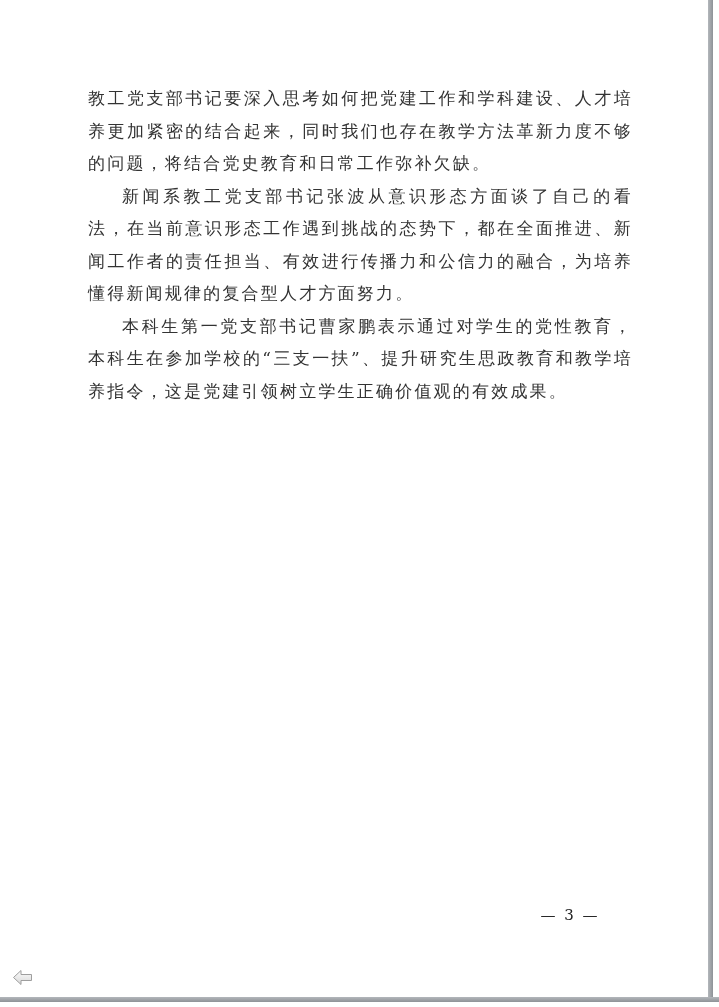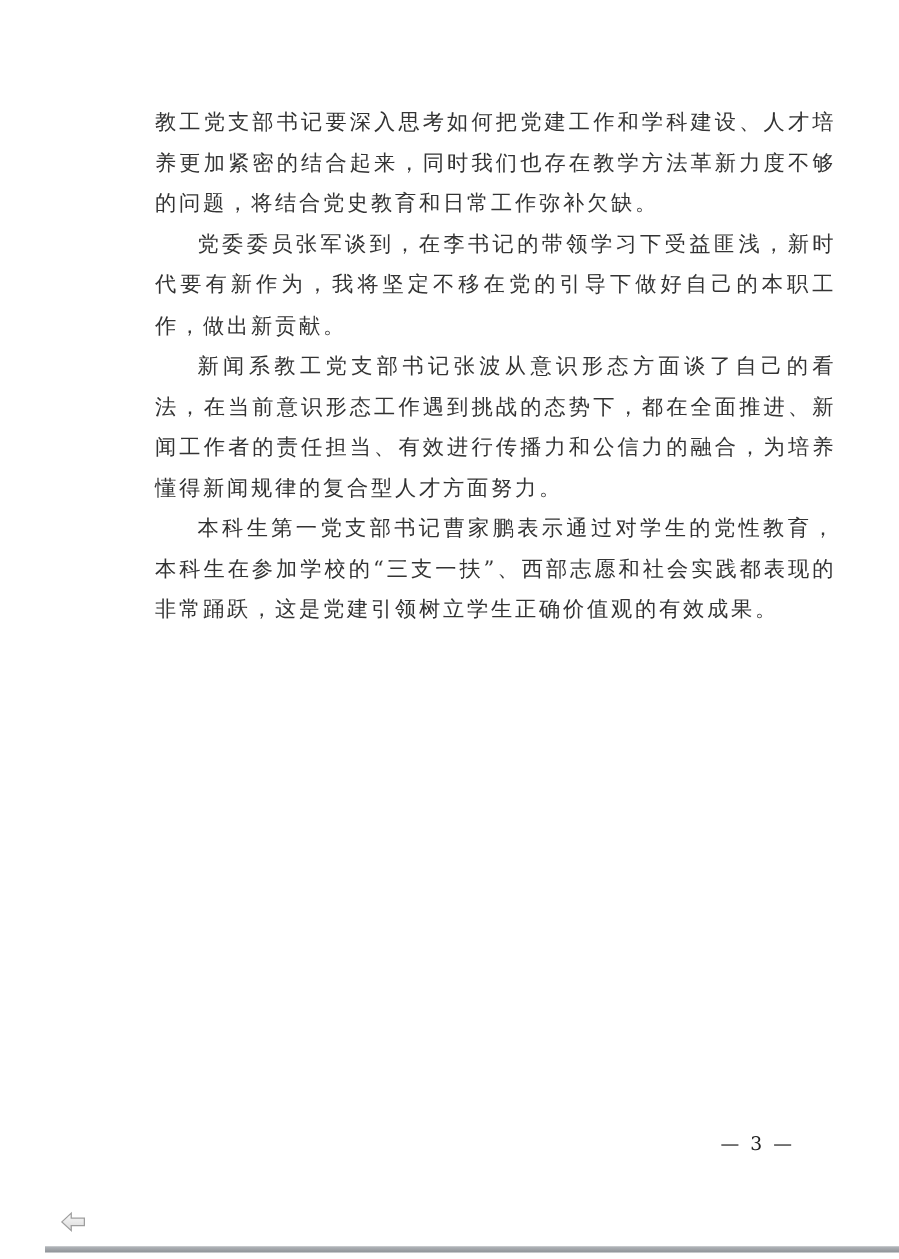--- a/index.html
+++ b/index.html
@@ -10,21 +10,20 @@
     background: #ffffff;
     overflow: hidden;
     font-family: "DejaVu Serif", "Liberation Serif", serif;
   }
   .page {
     position: absolute;
     left: 0; top: 0;
     width: 672px;
     height: 1007px;
     background: #ffffff;
-    margin-left: 36px;
   }
   
   .shadow-right {
     position: absolute;
     left: 708px;
     top: 0;
     width: 5px;
     height: 1002px;
     background: linear-gradient(to right, #b3b7bb, #8e9297);
   }
@@ -75,23 +74,22 @@
     cursor: pointer;
   }
 </style>
 </head>
 <body>
 
 <div class="page">
 
   <div class="content">
     <p>教工党支部书记要深入思考如何把党建工作和学科建设、人才培养更加紧密的结合起来，同时我们也存在教学方法革新力度不够的问题，将结合党史教育和日常工作弥补欠缺。</p>
-    <p class="indent">党委委员张军谈到，在李书记的带领学习下受益匪浅，新时代要有新作为，我将坚定不移在党的引导下做好自己的本职工作，做出新贡献。</p>
     <p class="indent">新闻系教工党支部书记张波从意识形态方面谈了自己的看法，在当前意识形态工作遇到挑战的态势下，都在全面推进、新闻工作者的责任担当、有效进行传播力和公信力的融合，为培养懂得新闻规律的复合型人才方面努力。</p>
-    <p class="indent">本科生第一党支部书记曹家鹏表示通过对学生的党性教育，本科生在参加学校的“三支一扶”、西部志愿和社会实践都表现的非常踊跃，这是党建引领树立学生正确价值观的有效成果。</p>
+    <p class="indent">本科生第一党支部书记曹家鹏表示通过对学生的党性教育，本科生在参加学校的“三支一扶”、提升研究生思政教育和教学培养指令，这是党建引领树立学生正确价值观的有效成果。</p>
   </div>
 
   <div class="page-number">— 3 —</div>
 
   <svg class="back-arrow" viewBox="0 0 21 19" xmlns="http://www.w3.org/2000/svg">
     <defs>
       <linearGradient id="arrowfill" x1="0" y1="0" x2="0" y2="1">
         <stop offset="0" stop-color="#fbfbfb"></stop>
         <stop offset="1" stop-color="#d9d9d9"></stop>
       </linearGradient>

